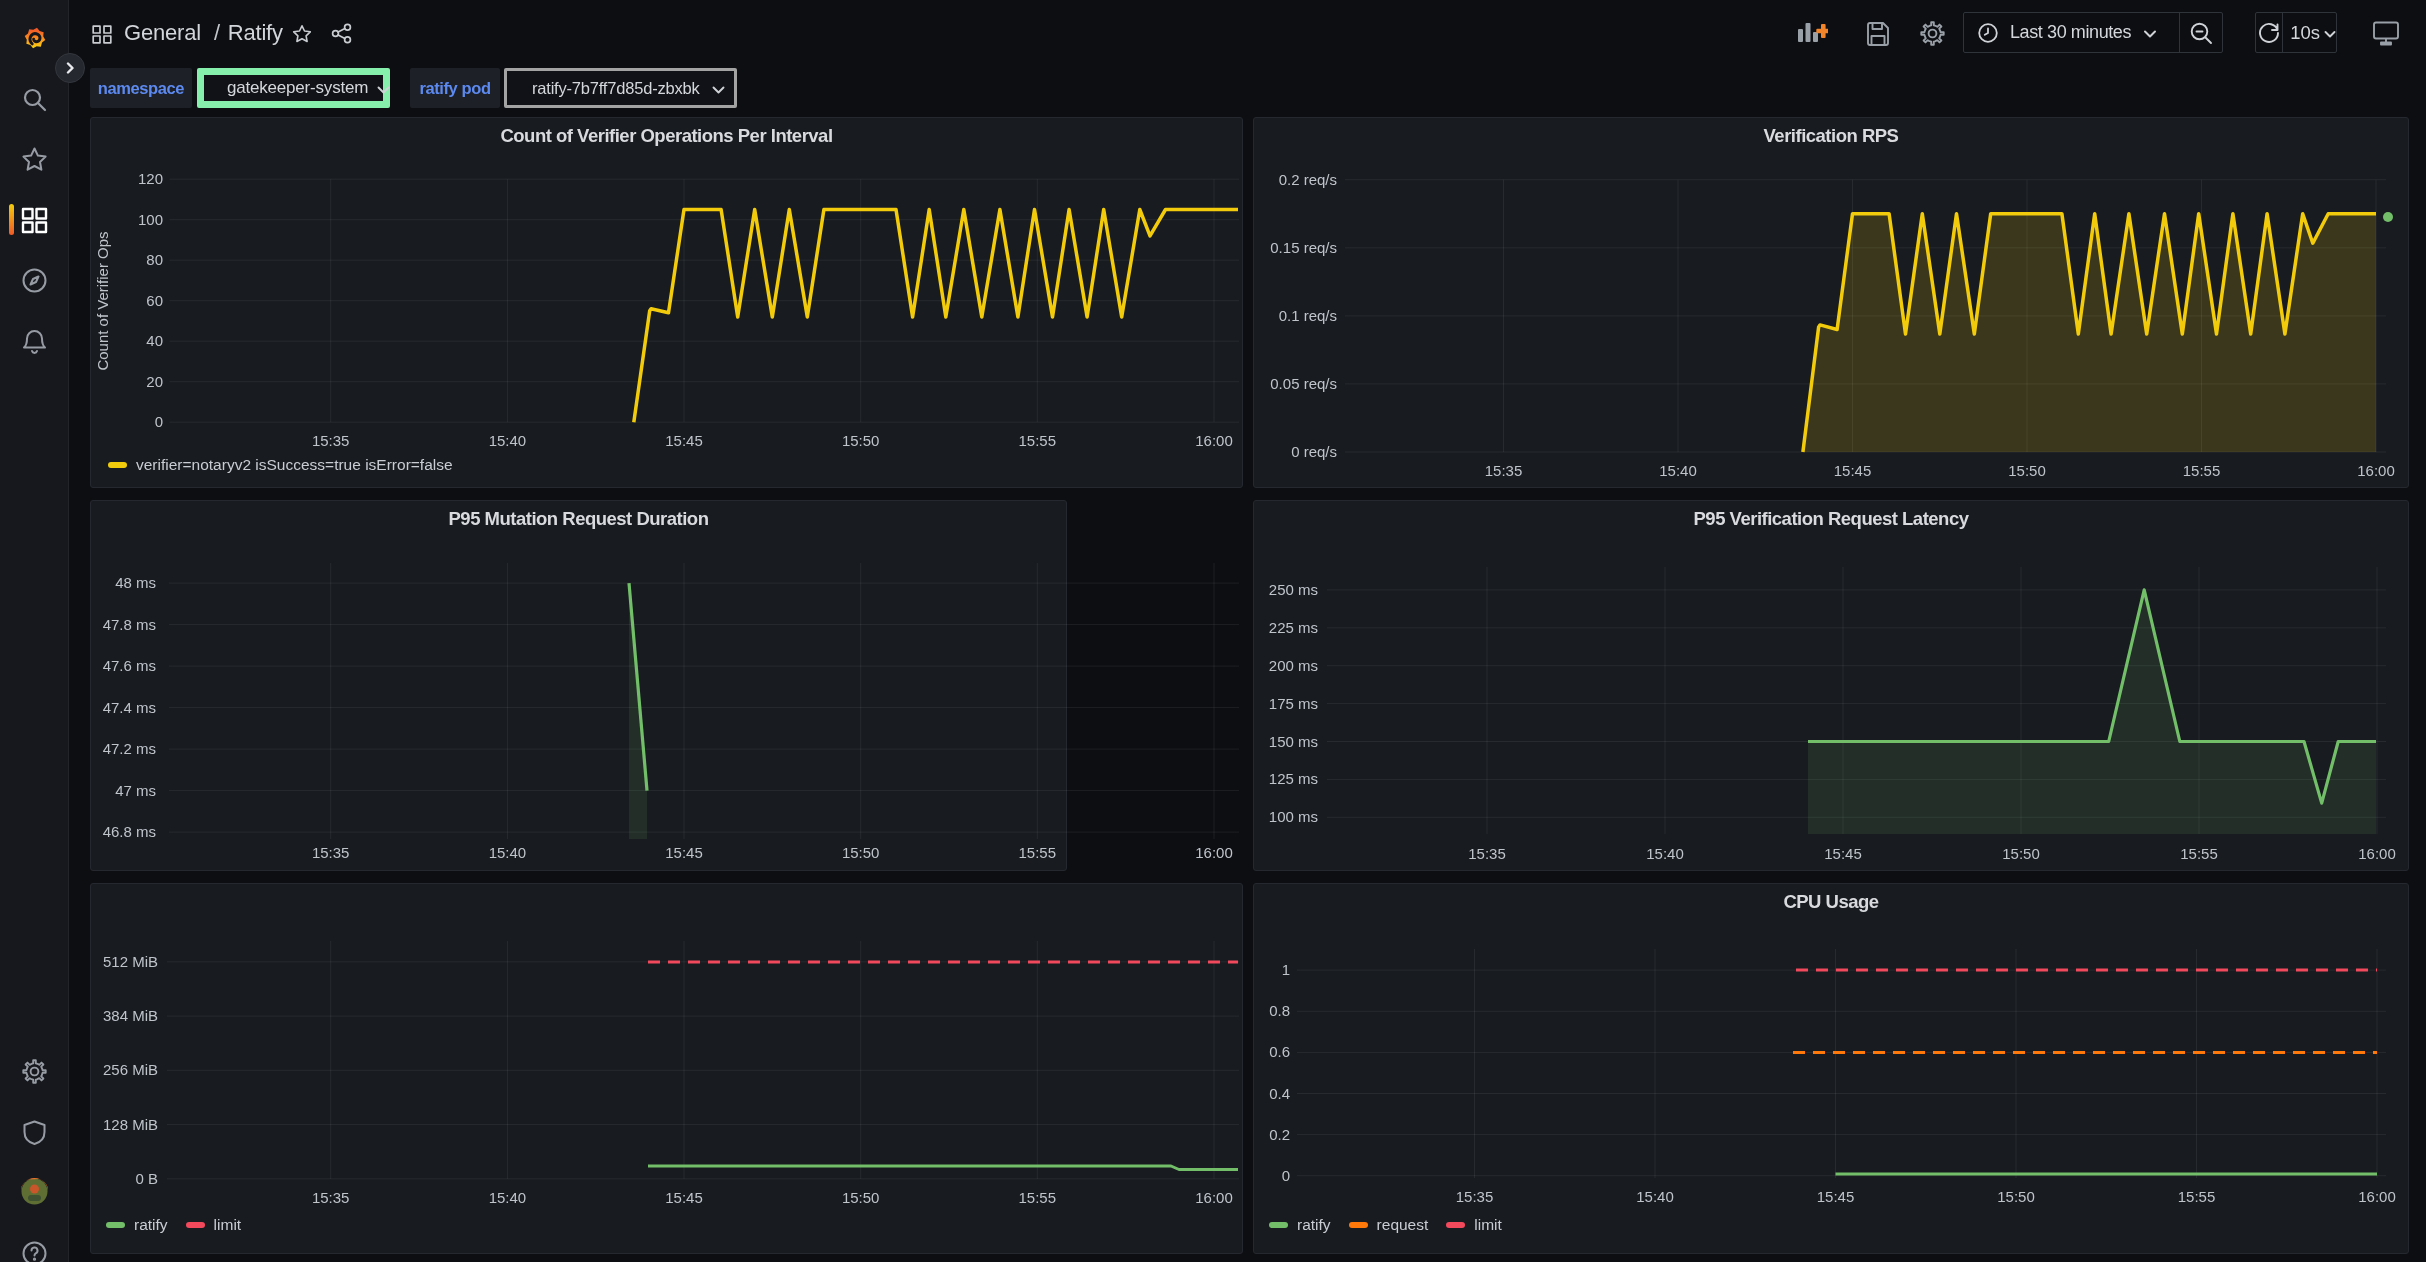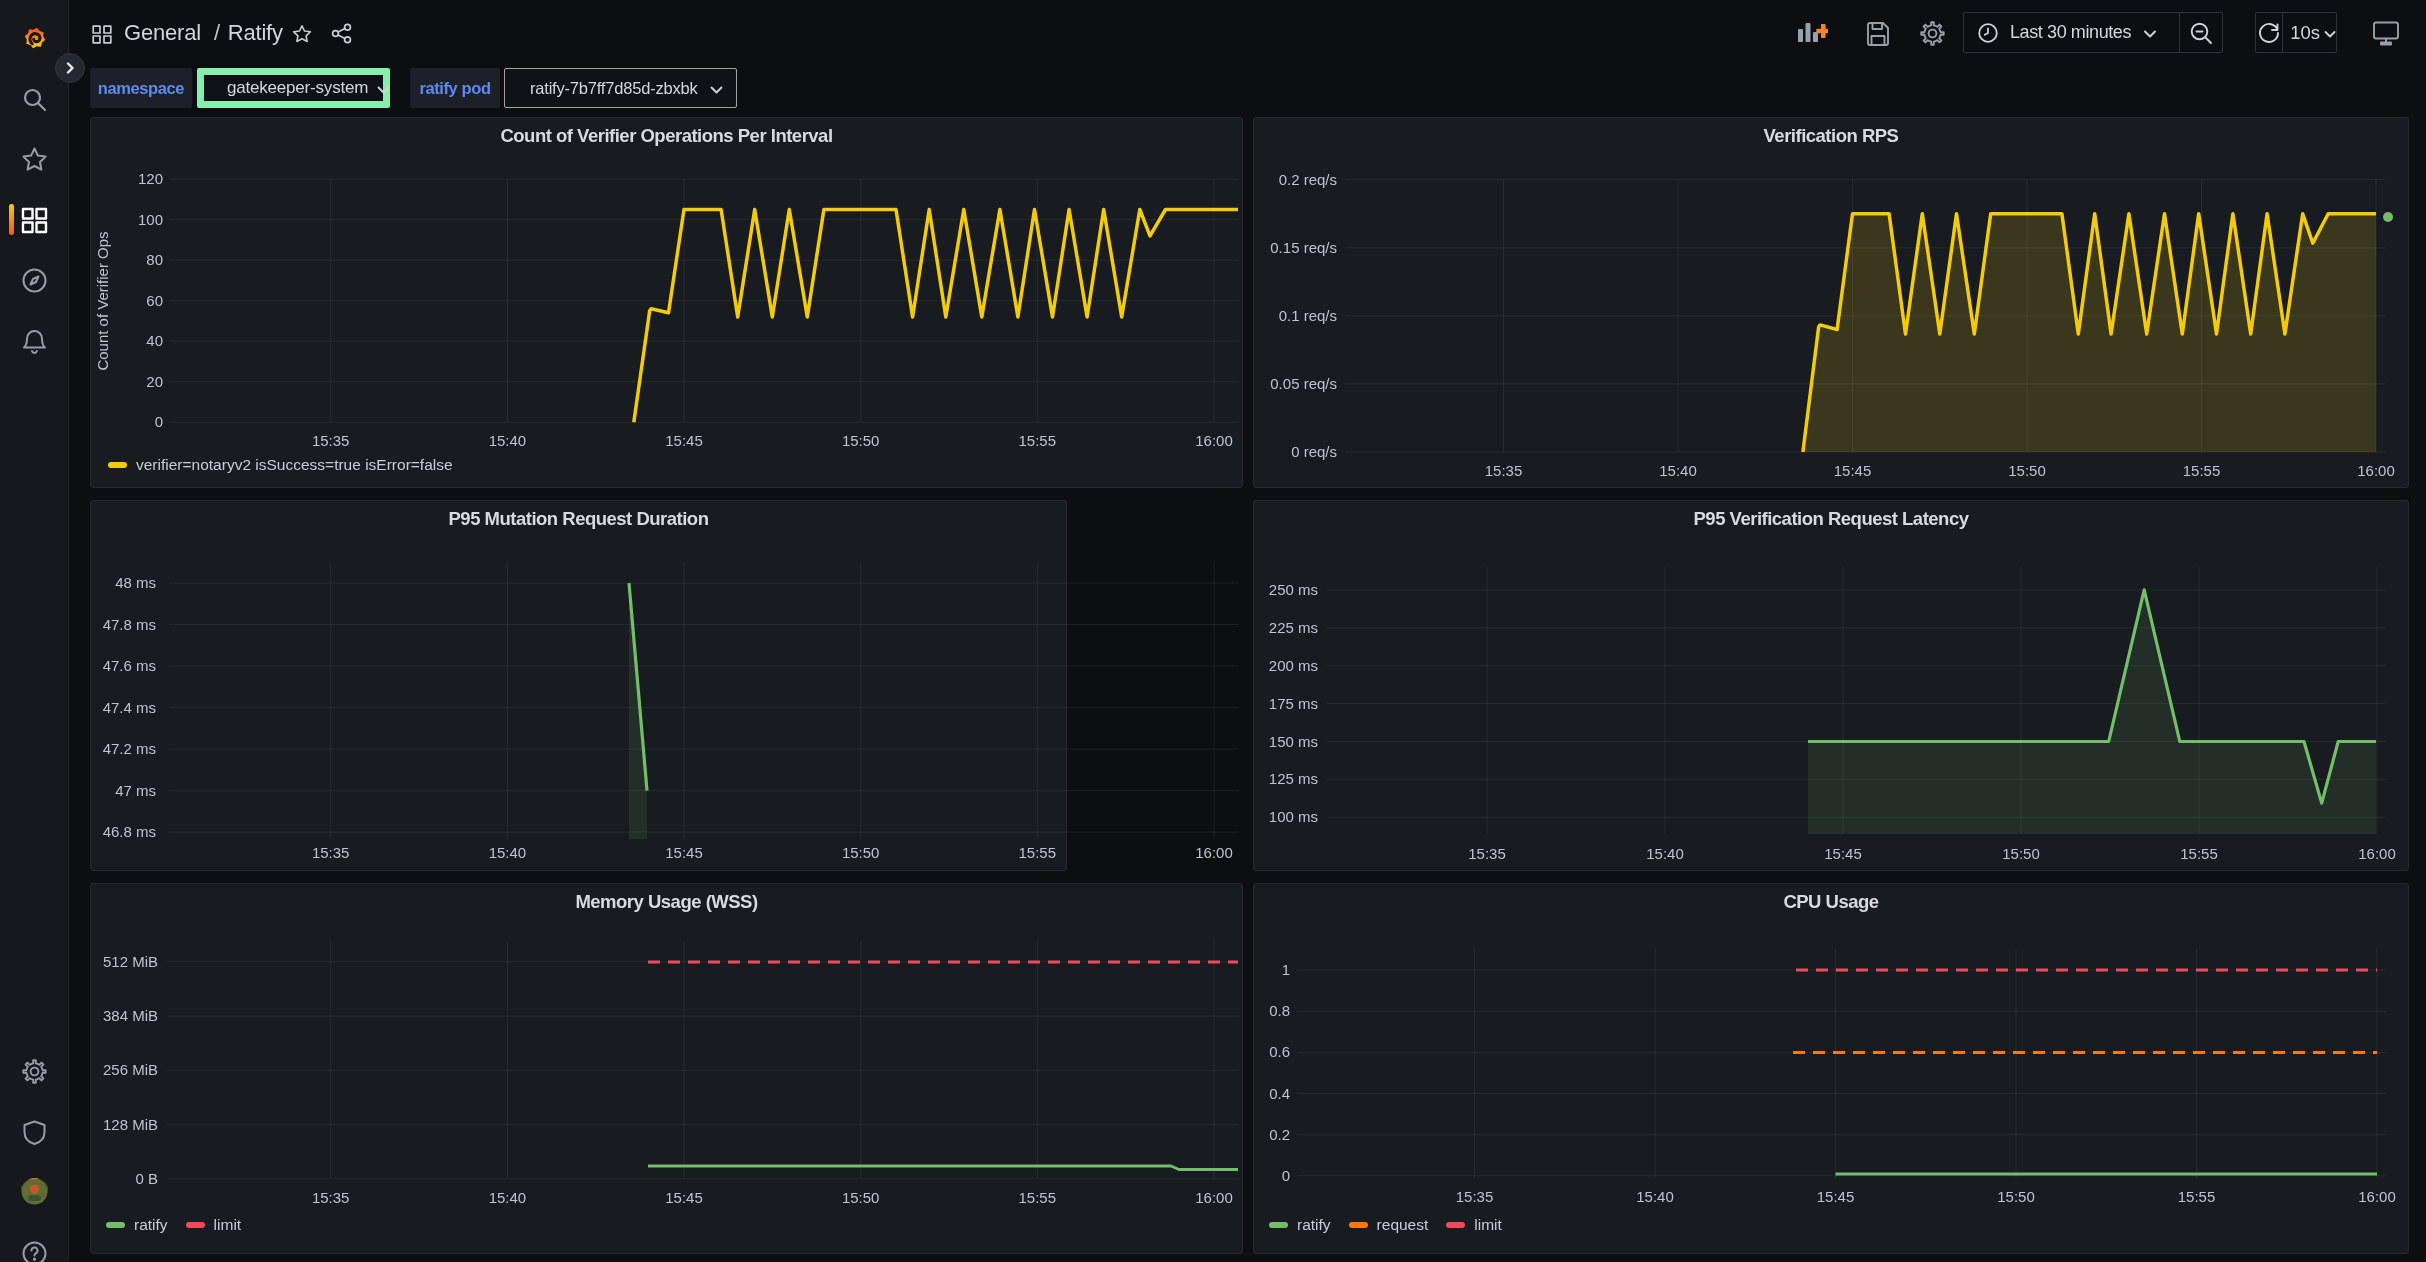--- a/index.html
+++ b/index.html
@@ -176,21 +176,21 @@
   </div>
 <div class="abs" style="left:197px;top:68px;width:193px;height:40px;border:7px solid #86efac;border-radius:2px;display:flex;align-items:center;background:#111217">
     <span style="font-size:17px;color:#d4d7db;margin-left:23px;letter-spacing:-0.2px;white-space:nowrap">gatekeeper-system</span>
     <span style="margin-left:9px;margin-top:3px"><svg width="13" height="10" viewBox="0 0 13 10" fill="none" stroke="#cfd2d7" stroke-width="1.9" stroke-linecap="round" stroke-linejoin="round">
         <path d="M1.5 2.5 L6.5 7.5 L11.5 2.5"></path>
       </svg></span>
   </div>
 <div class="abs" style="left:410px;top:68px;width:90px;height:40px;background:#1d2026;border-radius:2px;display:flex;align-items:center;justify-content:center">
     <span class="vlabel">ratify pod</span>
   </div>
-<div class="abs" style="left:504px;top:68px;width:233px;height:40px;border:1px solid #a3a3a3;border-radius:2px;display:flex;align-items:center;background:#111217">
+<div class="abs" style="left:504px;top:68px;width:233px;height:40px;border:3px solid #a3a3a3;border-radius:2px;display:flex;align-items:center;background:#111217">
     <span style="font-size:16.5px;color:#d4d7db;margin-left:25px;letter-spacing:-0.2px;white-space:nowrap">ratify-7b7ff7d85d-zbxbk</span>
     <span style="margin-left:12px;margin-top:3px"><svg width="13" height="10" viewBox="0 0 13 10" fill="none" stroke="#cfd2d7" stroke-width="1.9" stroke-linecap="round" stroke-linejoin="round">
         <path d="M1.5 2.5 L6.5 7.5 L11.5 2.5"></path>
       </svg></span>
   </div>
 <div class="panel" style="left:90px;top:117px;width:1153px;height:371px">
     <div class="ptitle">Count of Verifier Operations Per Interval</div>
     <svg class="chart" width="1153" height="371" viewBox="0 0 1153 371">
       <line x1="78.5" y1="61.2" x2="1148.0" y2="61.2" stroke="rgba(216,224,234,0.08)" stroke-width="1"></line>
       <line x1="78.5" y1="101.7" x2="1148.0" y2="101.7" stroke="rgba(216,224,234,0.08)" stroke-width="1"></line>
@@ -316,21 +316,20 @@
       <text x="411.0" y="357.6" text-anchor="middle" font-size="15" fill="#bfc4cb">15:40</text>
       <text x="589.0" y="357.6" text-anchor="middle" font-size="15" fill="#bfc4cb">15:45</text>
       <text x="767.0" y="357.6" text-anchor="middle" font-size="15" fill="#bfc4cb">15:50</text>
       <text x="945.0" y="357.6" text-anchor="middle" font-size="15" fill="#bfc4cb">15:55</text>
       <text x="1123.0" y="357.6" text-anchor="middle" font-size="15" fill="#bfc4cb">16:00</text>
       <path d="M554.0 240.5 L854.7 240.5 L890.2 88.9 L925.8 240.5 L1050.0 240.5 L1067.7 302.1 L1084.2 240.5 L1122.0 240.5 L1122.0 333.0 L554.0 333.0 Z" fill="rgba(115,191,105,0.12)" stroke="none"></path>
       <path d="M554.0 240.5 L854.7 240.5 L890.2 88.9 L925.8 240.5 L1050.0 240.5 L1067.7 302.1 L1084.2 240.5 L1122.0 240.5" fill="none" stroke="#73bf69" stroke-width="3.2" stroke-linejoin="round" stroke-linecap="butt"></path>
     </svg>
   </div>
 <div class="panel" style="left:90px;top:883px;width:1153px;height:371px">
-    <div class="ptitle">Memory Usage (WSS)</div>
     <svg class="chart" width="1153" height="371" viewBox="0 0 1153 371">
       <line x1="76.0" y1="77.8" x2="1148.0" y2="77.8" stroke="rgba(216,224,234,0.08)" stroke-width="1"></line>
       <line x1="76.0" y1="132.1" x2="1148.0" y2="132.1" stroke="rgba(216,224,234,0.08)" stroke-width="1"></line>
       <line x1="76.0" y1="186.3" x2="1148.0" y2="186.3" stroke="rgba(216,224,234,0.08)" stroke-width="1"></line>
       <line x1="76.0" y1="240.6" x2="1148.0" y2="240.6" stroke="rgba(216,224,234,0.08)" stroke-width="1"></line>
       <line x1="76.0" y1="294.8" x2="1148.0" y2="294.8" stroke="rgba(216,224,234,0.08)" stroke-width="1"></line>
       <line x1="239.7" y1="57.0" x2="239.7" y2="294.8" stroke="rgba(216,224,234,0.08)" stroke-width="1"></line>
       <line x1="416.4" y1="57.0" x2="416.4" y2="294.8" stroke="rgba(216,224,234,0.08)" stroke-width="1"></line>
       <line x1="593.0" y1="57.0" x2="593.0" y2="294.8" stroke="rgba(216,224,234,0.08)" stroke-width="1"></line>
       <line x1="769.7" y1="57.0" x2="769.7" y2="294.8" stroke="rgba(216,224,234,0.08)" stroke-width="1"></line>

